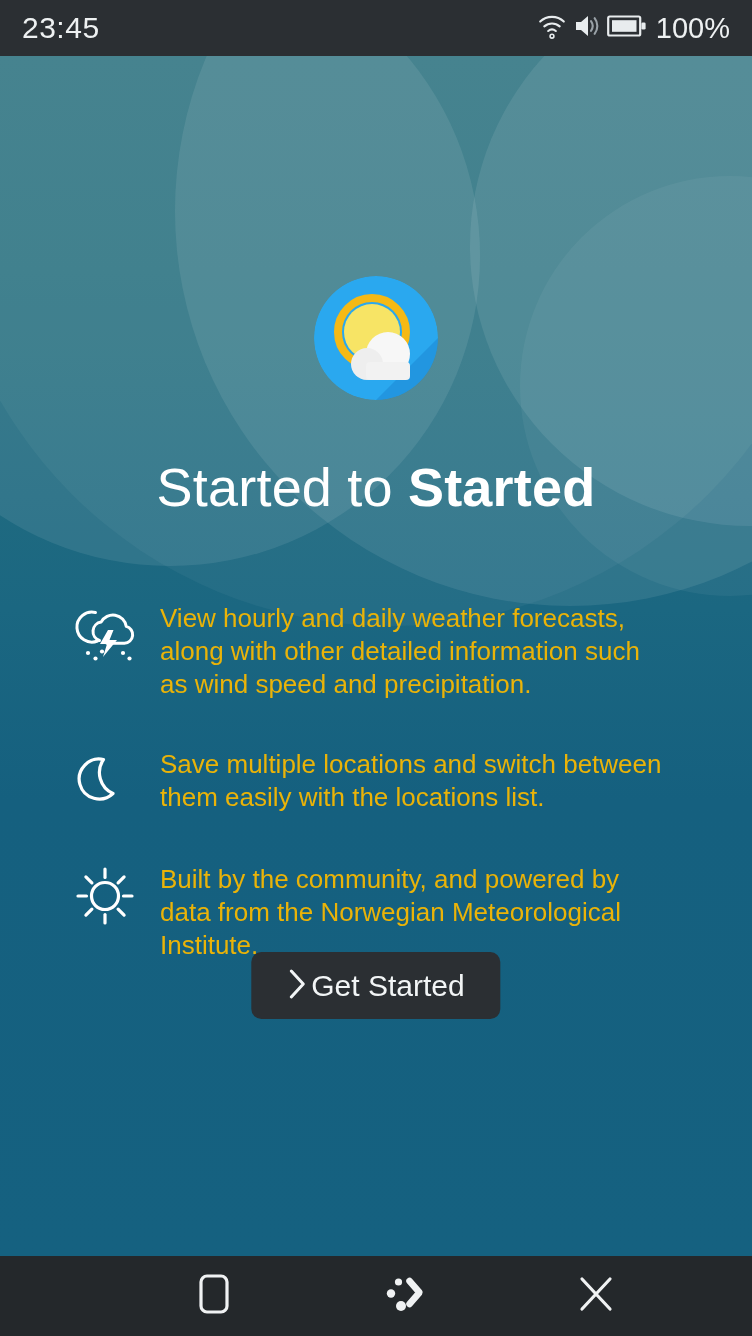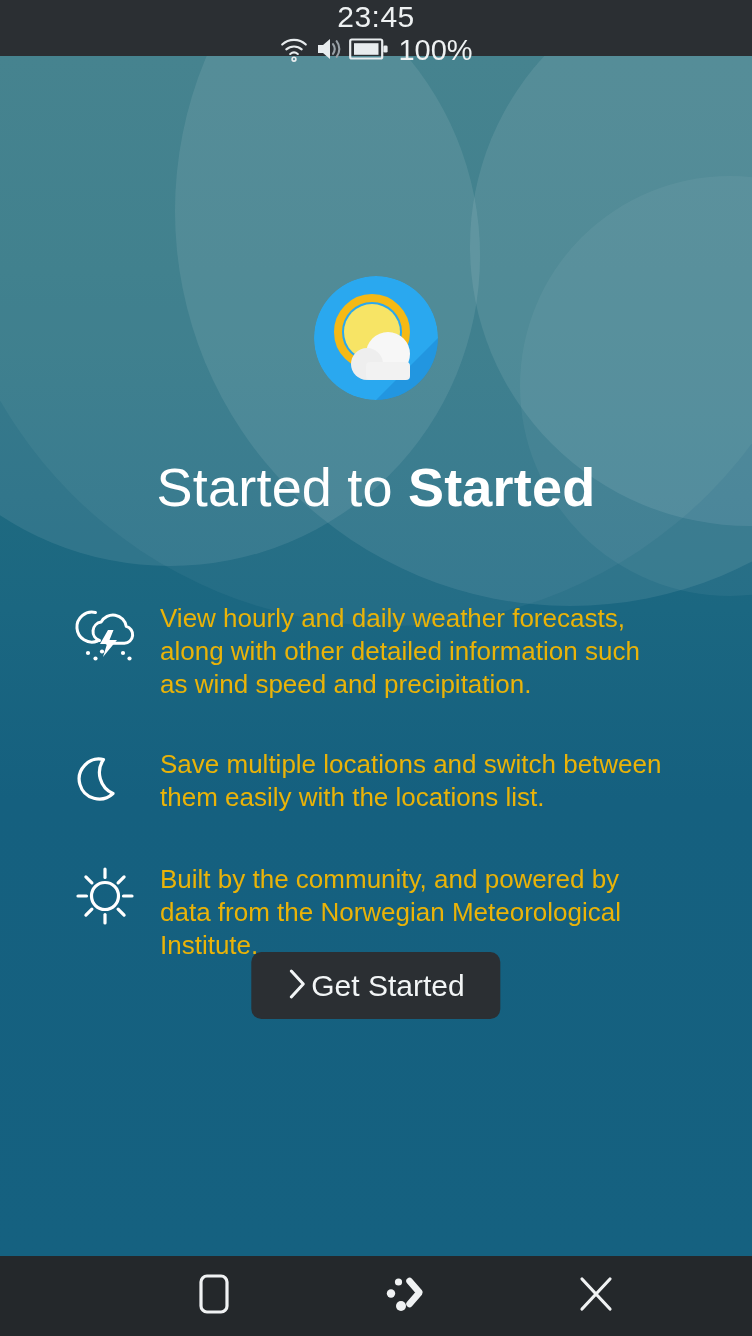--- a/index.html
+++ b/index.html
@@ -24,21 +24,20 @@
     top: 0; left: 0;
     width: 752px;
     height: 56px;
     background: #2b2f33;
     display: flex;
     align-items: center;
     justify-content: space-between;
     padding: 0 22px;
     box-sizing: border-box;
     z-index: 40;
-    flex-direction: column;
   }
   #status-clock {
     color: #eef1f2;
     font-size: 30px;
     letter-spacing: 0.5px;
   }
   #status-right {
     display: flex;
     align-items: center;
     gap: 5px;

